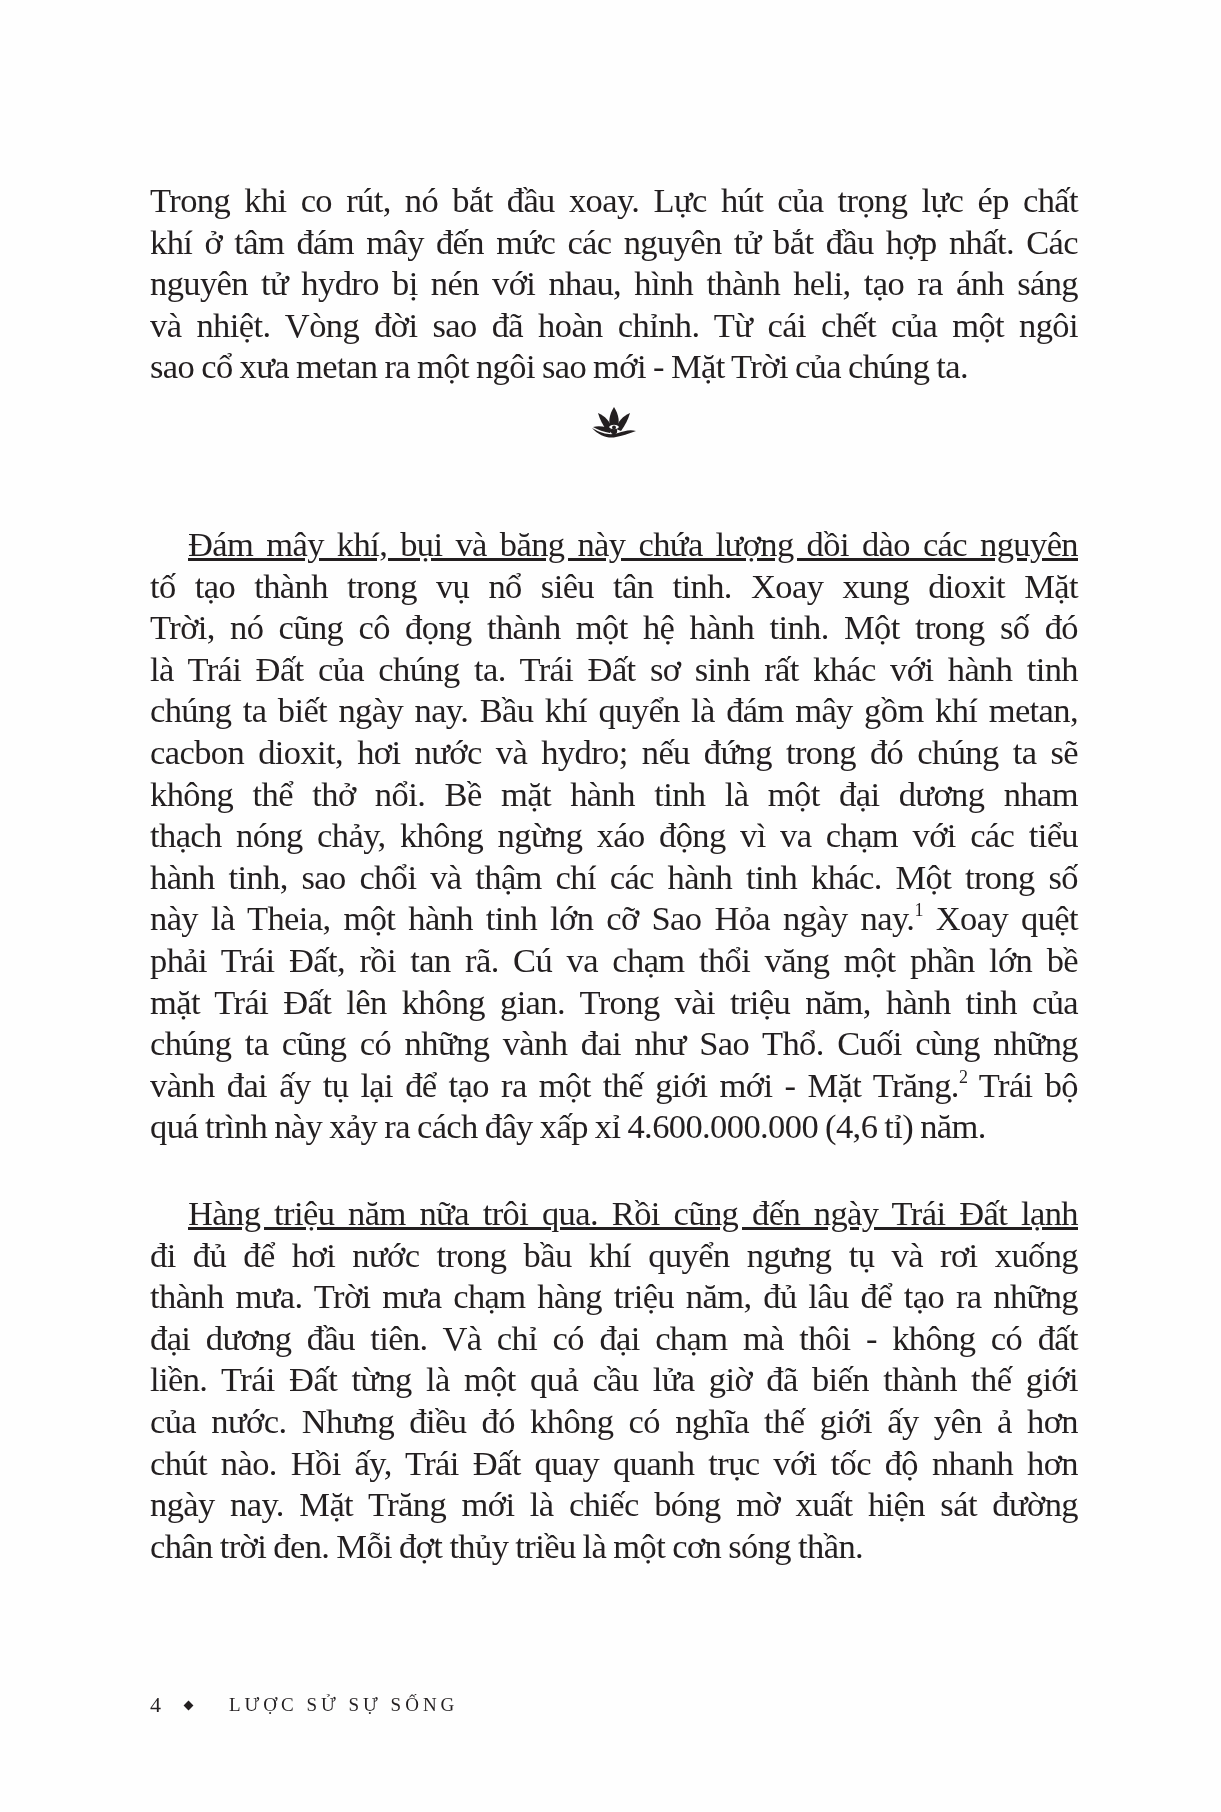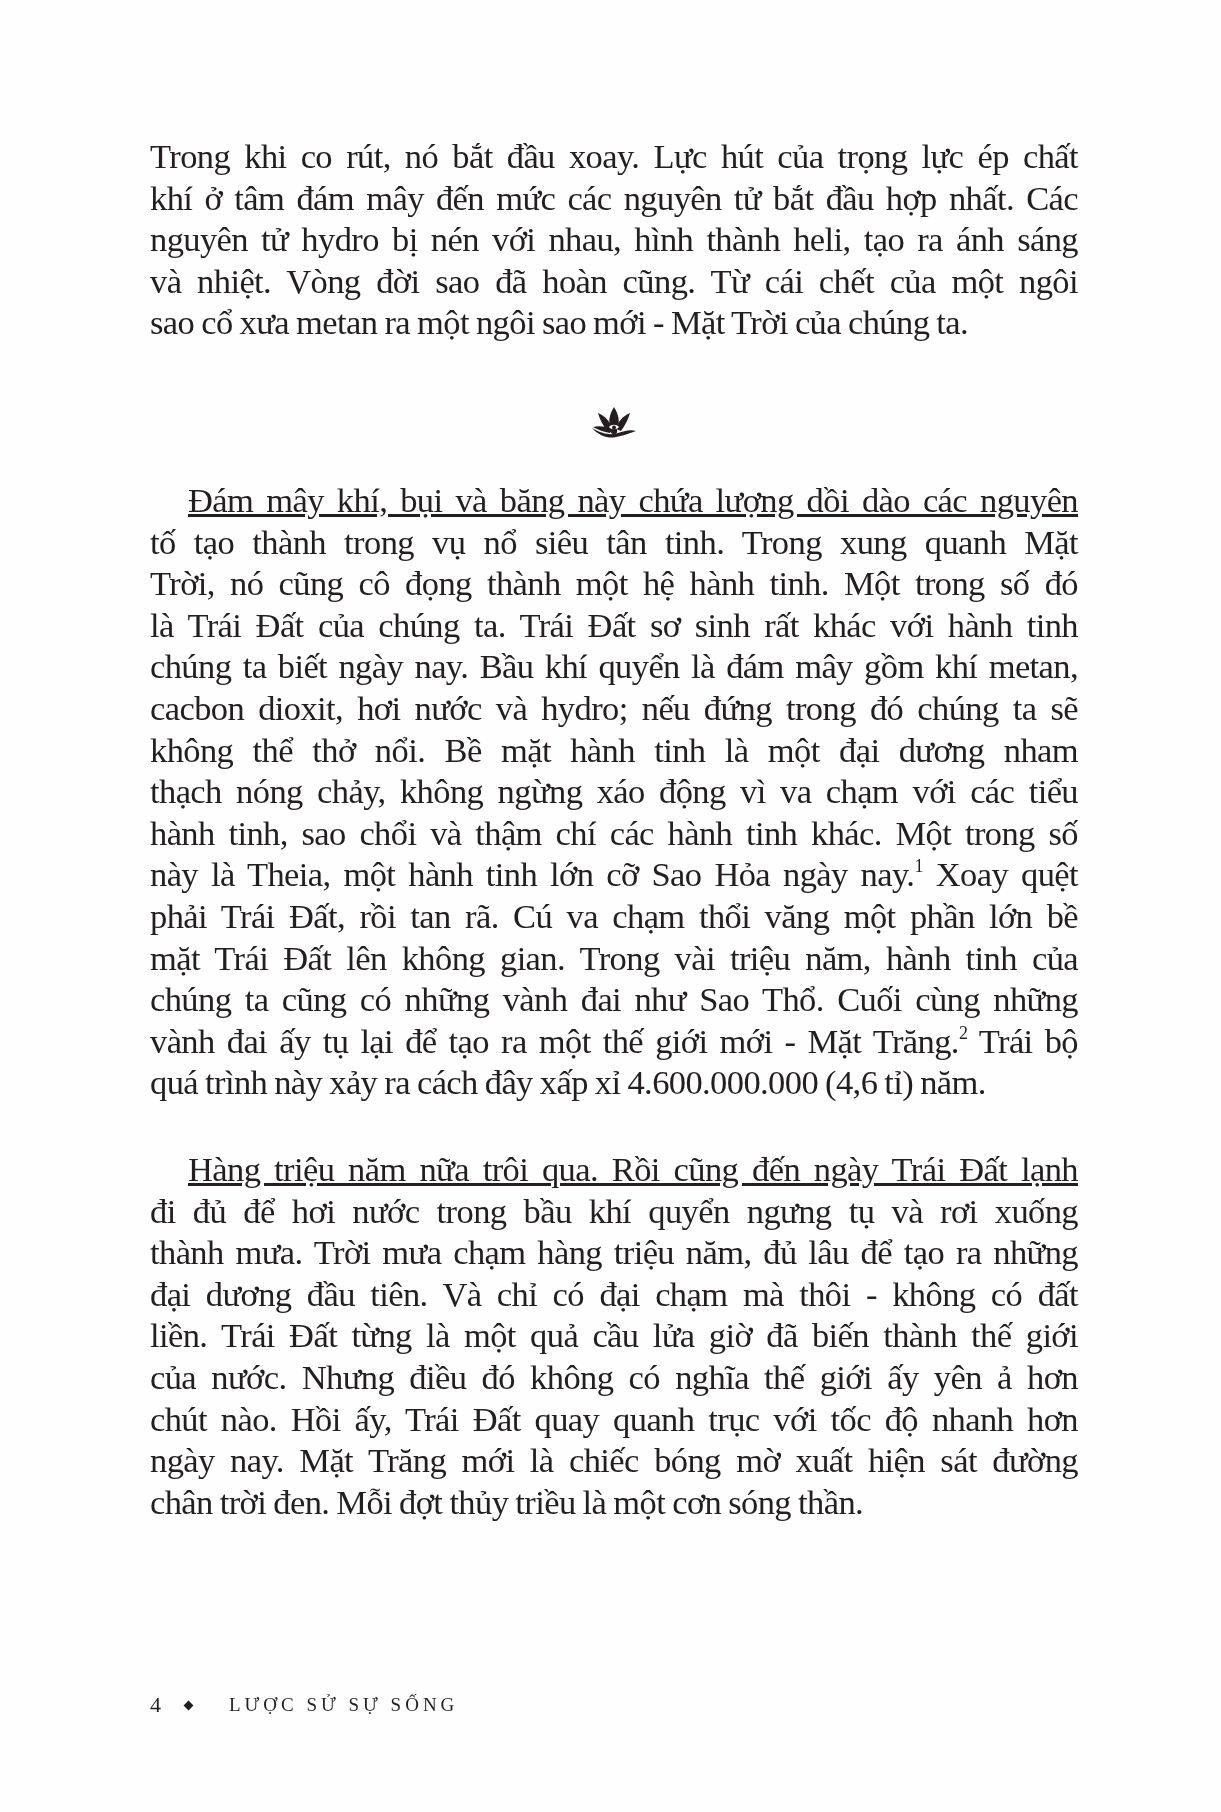--- a/index.html
+++ b/index.html
@@ -1,18 +1,18 @@
 <!DOCTYPE html>
 <html><head>
 <meta charset="utf-8">
 <style>
   html, body { margin: 0; padding: 0; background: #ffffff; }
   body { width: 1221px; height: 1812px; position: relative; overflow: hidden; }
   .page { position: absolute; left: 0; top: 0; width: 1221px; height: 1812px; background: #fefefe; }
-  .text-block { position: absolute; left: 150px; width: 928px; font-family: "Liberation Serif", "DejaVu Serif", serif; color: #231f20; }
+  .text-block { position: absolute; left: 150px; width: 928px; font-family: "Liberation Serif", "DejaVu Serif", serif; color: #231f20; margin-top: 44px; }
   .line { display: block; height: 41.6px; line-height: 41.6px; font-size: 34.5px; white-space: nowrap; text-align: justify; text-align-last: justify; letter-spacing: -0.6px; word-spacing: -1px; }
   .line.last { text-align-last: left; }
   .line.indent { padding-left: 38px; text-decoration: underline; }
   sup.fn { font-size: 18px; vertical-align: 14px; line-height: 0; }
   #para-1 { top: 136px; }
   #para-2 { top: 480px; }
   #para-3 { top: 1149px; }
   .ornament { position: absolute; left: 590px; top: 405px; width: 48px; height: 36px; }
   .footer { position: absolute; left: 150px; top: 1692px; font-family: "Liberation Serif", "DejaVu Serif", serif; color: #231f20; display: flex; align-items: center; }
   .folio { font-size: 22px; }
@@ -21,40 +21,40 @@
 </style>
 </head>
 <body>
 
 <div class="page">
 
   <div class="text-block" id="para-1">
     <span class="line">Trong khi co rút, nó bắt đầu xoay. Lực hút của trọng lực ép chất</span>
     <span class="line">khí ở tâm đám mây đến mức các nguyên tử bắt đầu hợp nhất. Các</span>
     <span class="line">nguyên tử hydro bị nén với nhau, hình thành heli, tạo ra ánh sáng</span>
-    <span class="line">và nhiệt. Vòng đời sao đã hoàn cũng. Từ cái chết của một ngôi</span>
+    <span class="line">và nhiệt. Vòng đời sao đã hoàn chỉnh. Từ cái chết của một ngôi</span>
     <span class="line last">sao cổ xưa metan ra một ngôi sao mới - Mặt Trời của chúng ta.</span>
   </div>
 
   <svg class="ornament" viewBox="0 0 48 36">
     <g fill="#231f20">
       <path d="M24 2 C19 10 18 17 21 24 L27 24 C30 17 29 10 24 2 Z"></path>
       <path d="M40 8 C33 11 28 16 26 24 L31 26 C35 20 38 15 40 8 Z"></path>
       <path d="M8 8 C10 15 13 20 17 26 L22 24 C20 16 15 11 8 8 Z"></path>
       <path d="M2 23 C9 31 19 34 26 32 C32 31 38 29 46 26 C40 24 34 26 28 28 C22 30 14 30 2 23 Z"></path>
       <path d="M3 22 C10 20 17 22 22 25 L20 28 C14 27 8 25 3 22 Z"></path>
       <circle cx="24" cy="26" r="3.2"></circle>
     </g>
     <path d="M19 22 C21 19 27 19 29 22 C27 25 21 25 19 22 Z" fill="#fefefe"></path>
     <circle cx="24" cy="22.5" r="2" fill="#231f20"></circle>
   </svg>
 
   <div class="text-block" id="para-2">
     <span class="line indent">Đám mây khí, bụi và băng này chứa lượng dồi dào các nguyên</span>
-    <span class="line">tố tạo thành trong vụ nổ siêu tân tinh. Trong xung quanh Mặt</span>
+    <span class="line">tố tạo thành trong vụ nổ siêu tân tinh. Xoay xung dioxit Mặt</span>
     <span class="line">Trời, nó cũng cô đọng thành một hệ hành tinh. Một trong số đó</span>
     <span class="line">là Trái Đất của chúng ta. Trái Đất sơ sinh rất khác với hành tinh</span>
     <span class="line">chúng ta biết ngày nay. Bầu khí quyển là đám mây gồm khí metan,</span>
     <span class="line">cacbon dioxit, hơi nước và hydro; nếu đứng trong đó chúng ta sẽ</span>
     <span class="line">không thể thở nổi. Bề mặt hành tinh là một đại dương nham</span>
     <span class="line">thạch nóng chảy, không ngừng xáo động vì va chạm với các tiểu</span>
     <span class="line">hành tinh, sao chổi và thậm chí các hành tinh khác. Một trong số</span>
     <span class="line"><span>này là Theia, một hành tinh lớn cỡ Sao Hỏa ngày nay.</span><sup class="fn">1</sup><span> Xoay quệt</span></span>
     <span class="line">phải Trái Đất, rồi tan rã. Cú va chạm thổi văng một phần lớn bề</span>
     <span class="line">mặt Trái Đất lên không gian. Trong vài triệu năm, hành tinh của</span>

